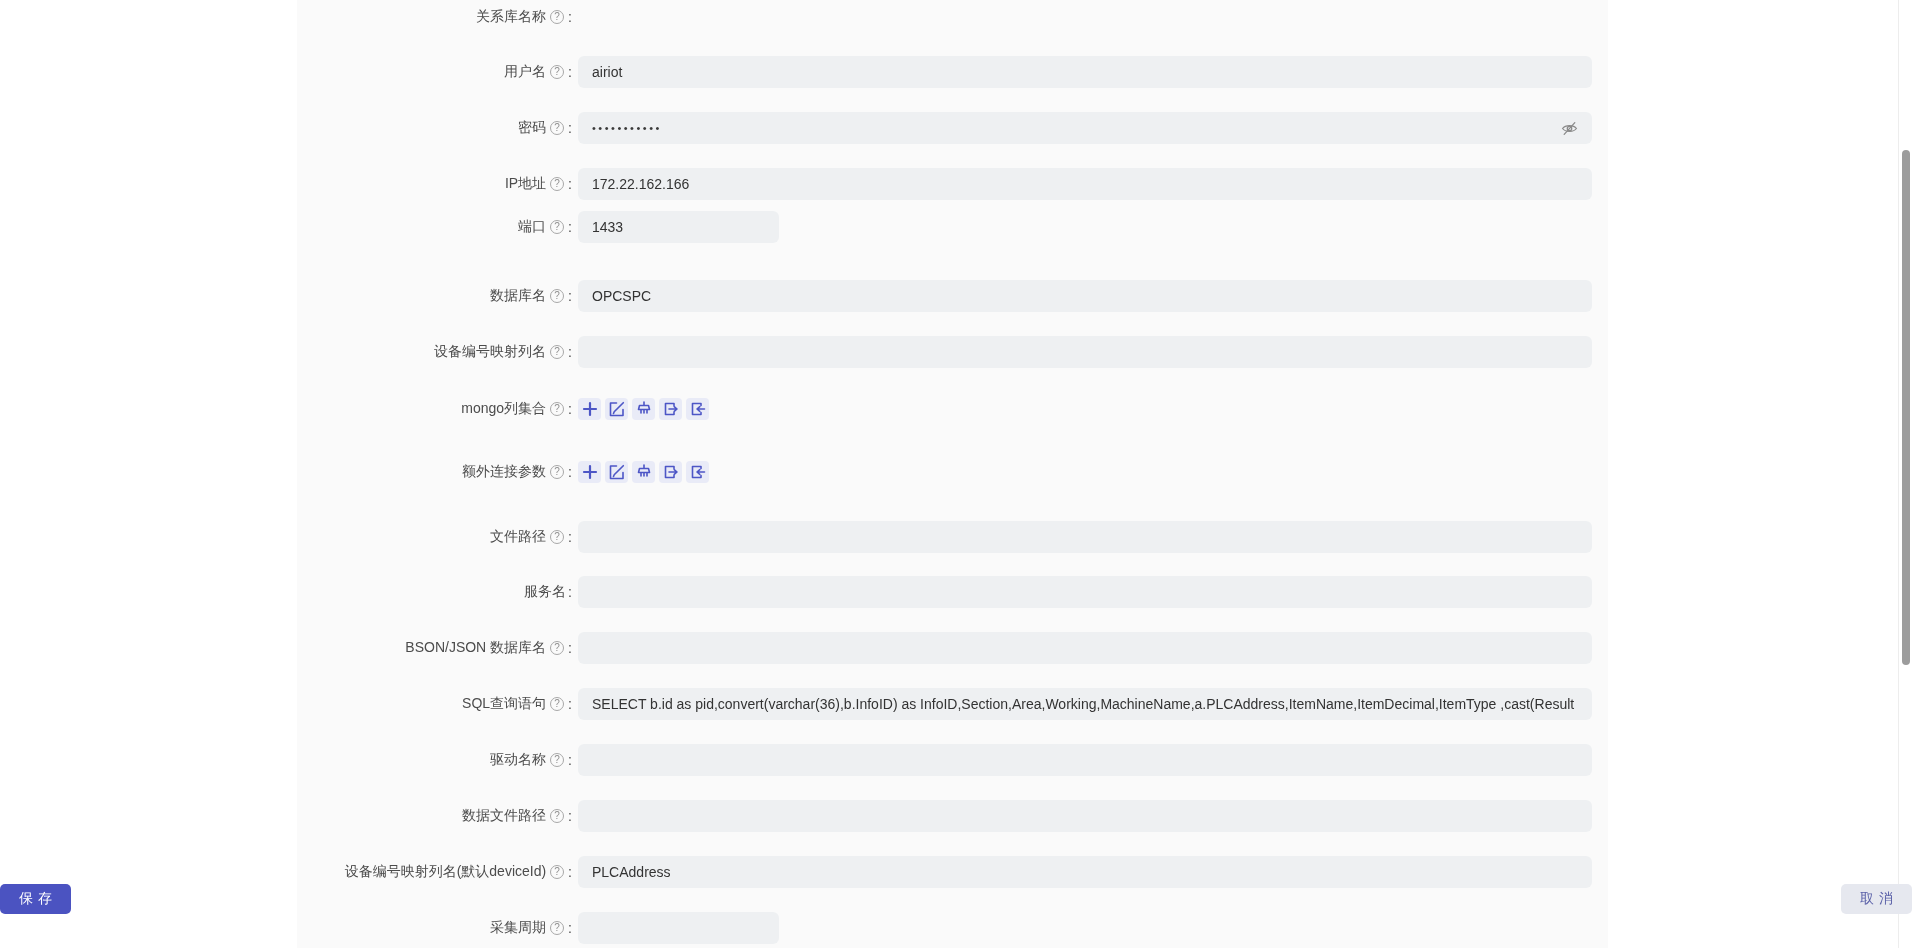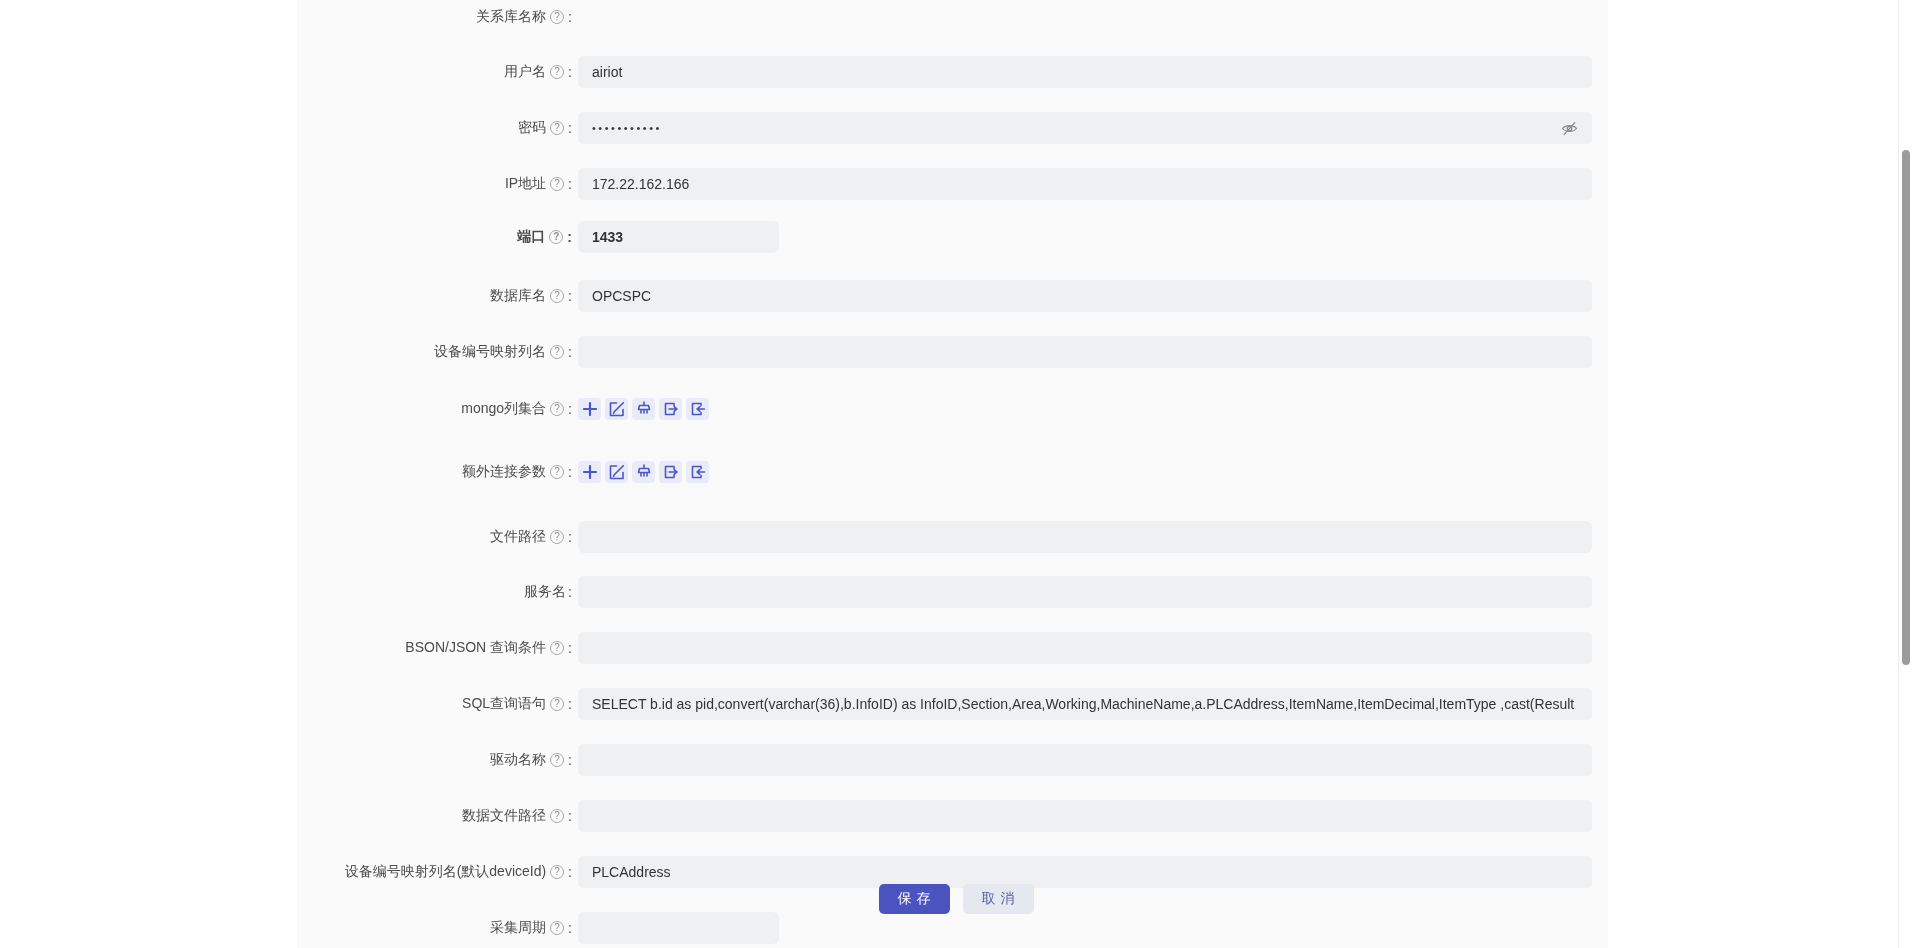--- a/index.html
+++ b/index.html
@@ -32,21 +32,21 @@
   .input.select { cursor:pointer; }
   .suffix { flex:0 0 auto; display:flex; align-items:center; margin-left:8px; }
 
   .icon-group { position:absolute; left:281px; top:5px; display:flex; gap:4px; }
   .icon-btn { width:23px; height:22px; background:#e9ebf7; border:none;
     border-radius:4px; display:flex; align-items:center; justify-content:center;
     cursor:pointer; padding:0; }
   .icon-btn svg { display:block; }
 
   .footer-btns { position:absolute; left:0; top:884px; width:1912px; height:30px;
-    display:flex; justify-content:center; gap:13px; z-index:5; }
+    display:flex; justify-content:space-between; gap:13px; z-index:5; }
   .btn { height:30px; border:none; border-radius:5px; font-size:14px;
     letter-spacing:5px; padding:0 14px 0 19px; cursor:pointer; }
   .btn.primary { background:#4b53c1; color:#ffffff; }
   .btn.default { background:#e6e8ef; color:#5a60a8; }
 
   .scrollbar { position:absolute; right:0; top:0; width:14px; height:948px;
     background:#fff; border-left:1px solid #ededed; }
   .scroll-thumb { position:absolute; left:3px; top:150px; width:8px; height:515px;
     background:#9c9c9c; border-radius:4px; cursor:pointer; }
 </style>
@@ -93,21 +93,21 @@
       <div class="form-row" style="top: 168px;">
     <div class="label-box">
       <span class="lbl">IP地址</span>
           <span class="help">?</span>
           <span class="colon">:</span>
     </div>
   <div class="input long">
           <span class="val">172.22.162.166</span>
         </div>
       </div>
-      <div class="form-row" style="top: 221px; font-weight: bold;">
+      <div class="form-row" style="top: 211px;">
     <div class="label-box">
       <span class="lbl">端口</span>
           <span class="help">?</span>
           <span class="colon">:</span>
     </div>
   <div class="input short">
           <span class="val">1433</span>
         </div>
       </div>
       <div class="form-row" style="top: 280px;">
@@ -238,21 +238,21 @@
     <div class="label-box">
       <span class="lbl">服务名</span>
           <span class="colon">:</span>
     </div>
   <div class="input long">
           <span class="val"></span>
         </div>
       </div>
       <div class="form-row" style="top: 632px;">
     <div class="label-box">
-      <span class="lbl">BSON/JSON 查询条件</span>
+      <span class="lbl">BSON/JSON 数据库名</span>
           <span class="help">?</span>
           <span class="colon">:</span>
     </div>
   <div class="input long">
           <span class="val"></span>
         </div>
       </div>
       <div class="form-row" style="top: 688px;">
     <div class="label-box">
       <span class="lbl">SQL查询语句</span>

